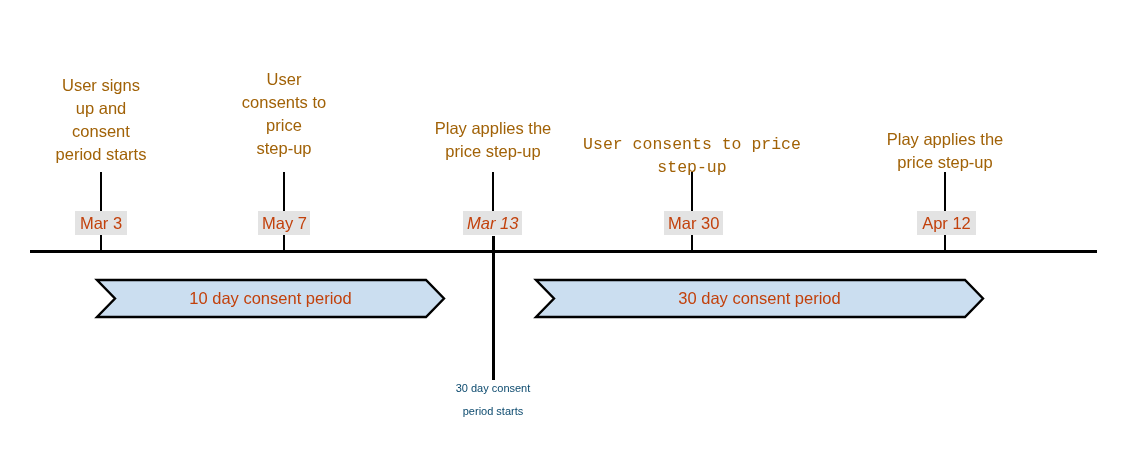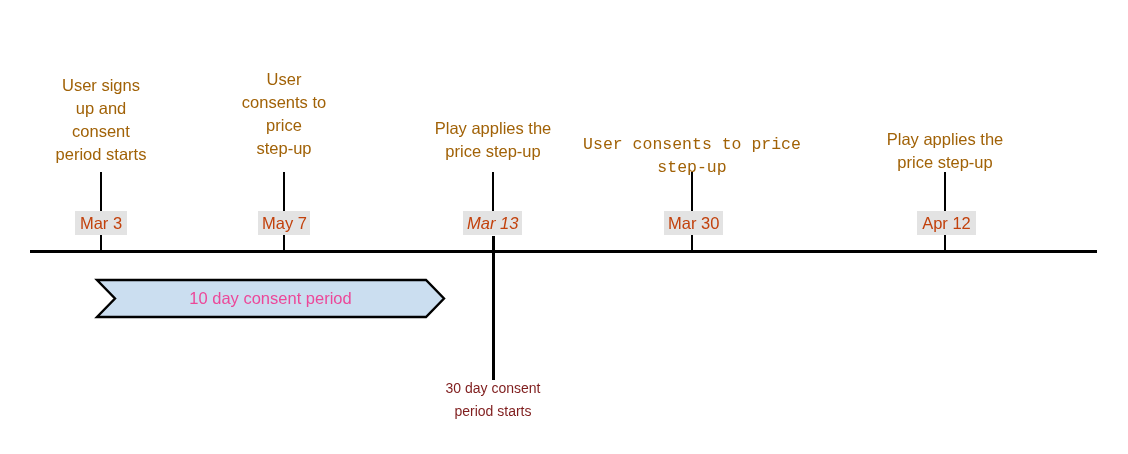--- a/index.html
+++ b/index.html
@@ -65,30 +65,30 @@
   .banner-label {
     position: absolute;
     left: 0;
     top: 0;
     width: 100%;
     height: 100%;
     display: flex;
     align-items: center;
     justify-content: center;
     font-size: 16.5px;
-    color: #ec4899;
+    color: #c2410c;
     pointer-events: none;
   }
   
   .bottom-caption {
     position: absolute;
     text-align: center;
-    font-size: 14px;
+    font-size: 11px;
     line-height: 23px;
-    color: #7f1d1d;
+    color: #0c4a6e;
     white-space: pre-line;
   }
 </style>
 </head>
 <body>
 
 <div id="canvas">
 
   <div class="axis-line" style="left:30px; top:250px; width:1067px;"></div>
 
@@ -122,17 +122,23 @@
   <div class="tick" style="left:944px; top:172px; height:79px;"></div>
   <div class="date-label" style="left:917px; top:211px; width:51px;">Apr 12</div>
 
   <div class="banner" style="left:97px; top:280px; width:347px; height:37px;">
     <svg width="347" height="37" viewBox="0 0 347 37" preserveAspectRatio="none">
       <polygon points="0,0 329,0 347,18.5 329,37 0,37 18,18.5" fill="#cbdef0" stroke="#000000" stroke-width="2.4" stroke-linejoin="miter"></polygon>
     </svg>
     <div class="banner-label">10 day consent period</div>
   </div>
 
+  <div class="banner" style="left:536px; top:280px; width:447px; height:37px;">
+    <svg width="447" height="37" viewBox="0 0 447 37" preserveAspectRatio="none">
+      <polygon points="0,0 429,0 447,18.5 429,37 0,37 18,18.5" fill="#cbdef0" stroke="#000000" stroke-width="2.4" stroke-linejoin="miter"></polygon>
+    </svg>
+    <div class="banner-label">30 day consent period</div>
+  </div>
 
   <div class="bottom-caption" style="left:393px; top:377px; width:200px;">30 day consent
 period starts</div>
 
 </div>
 
 </body></html>

